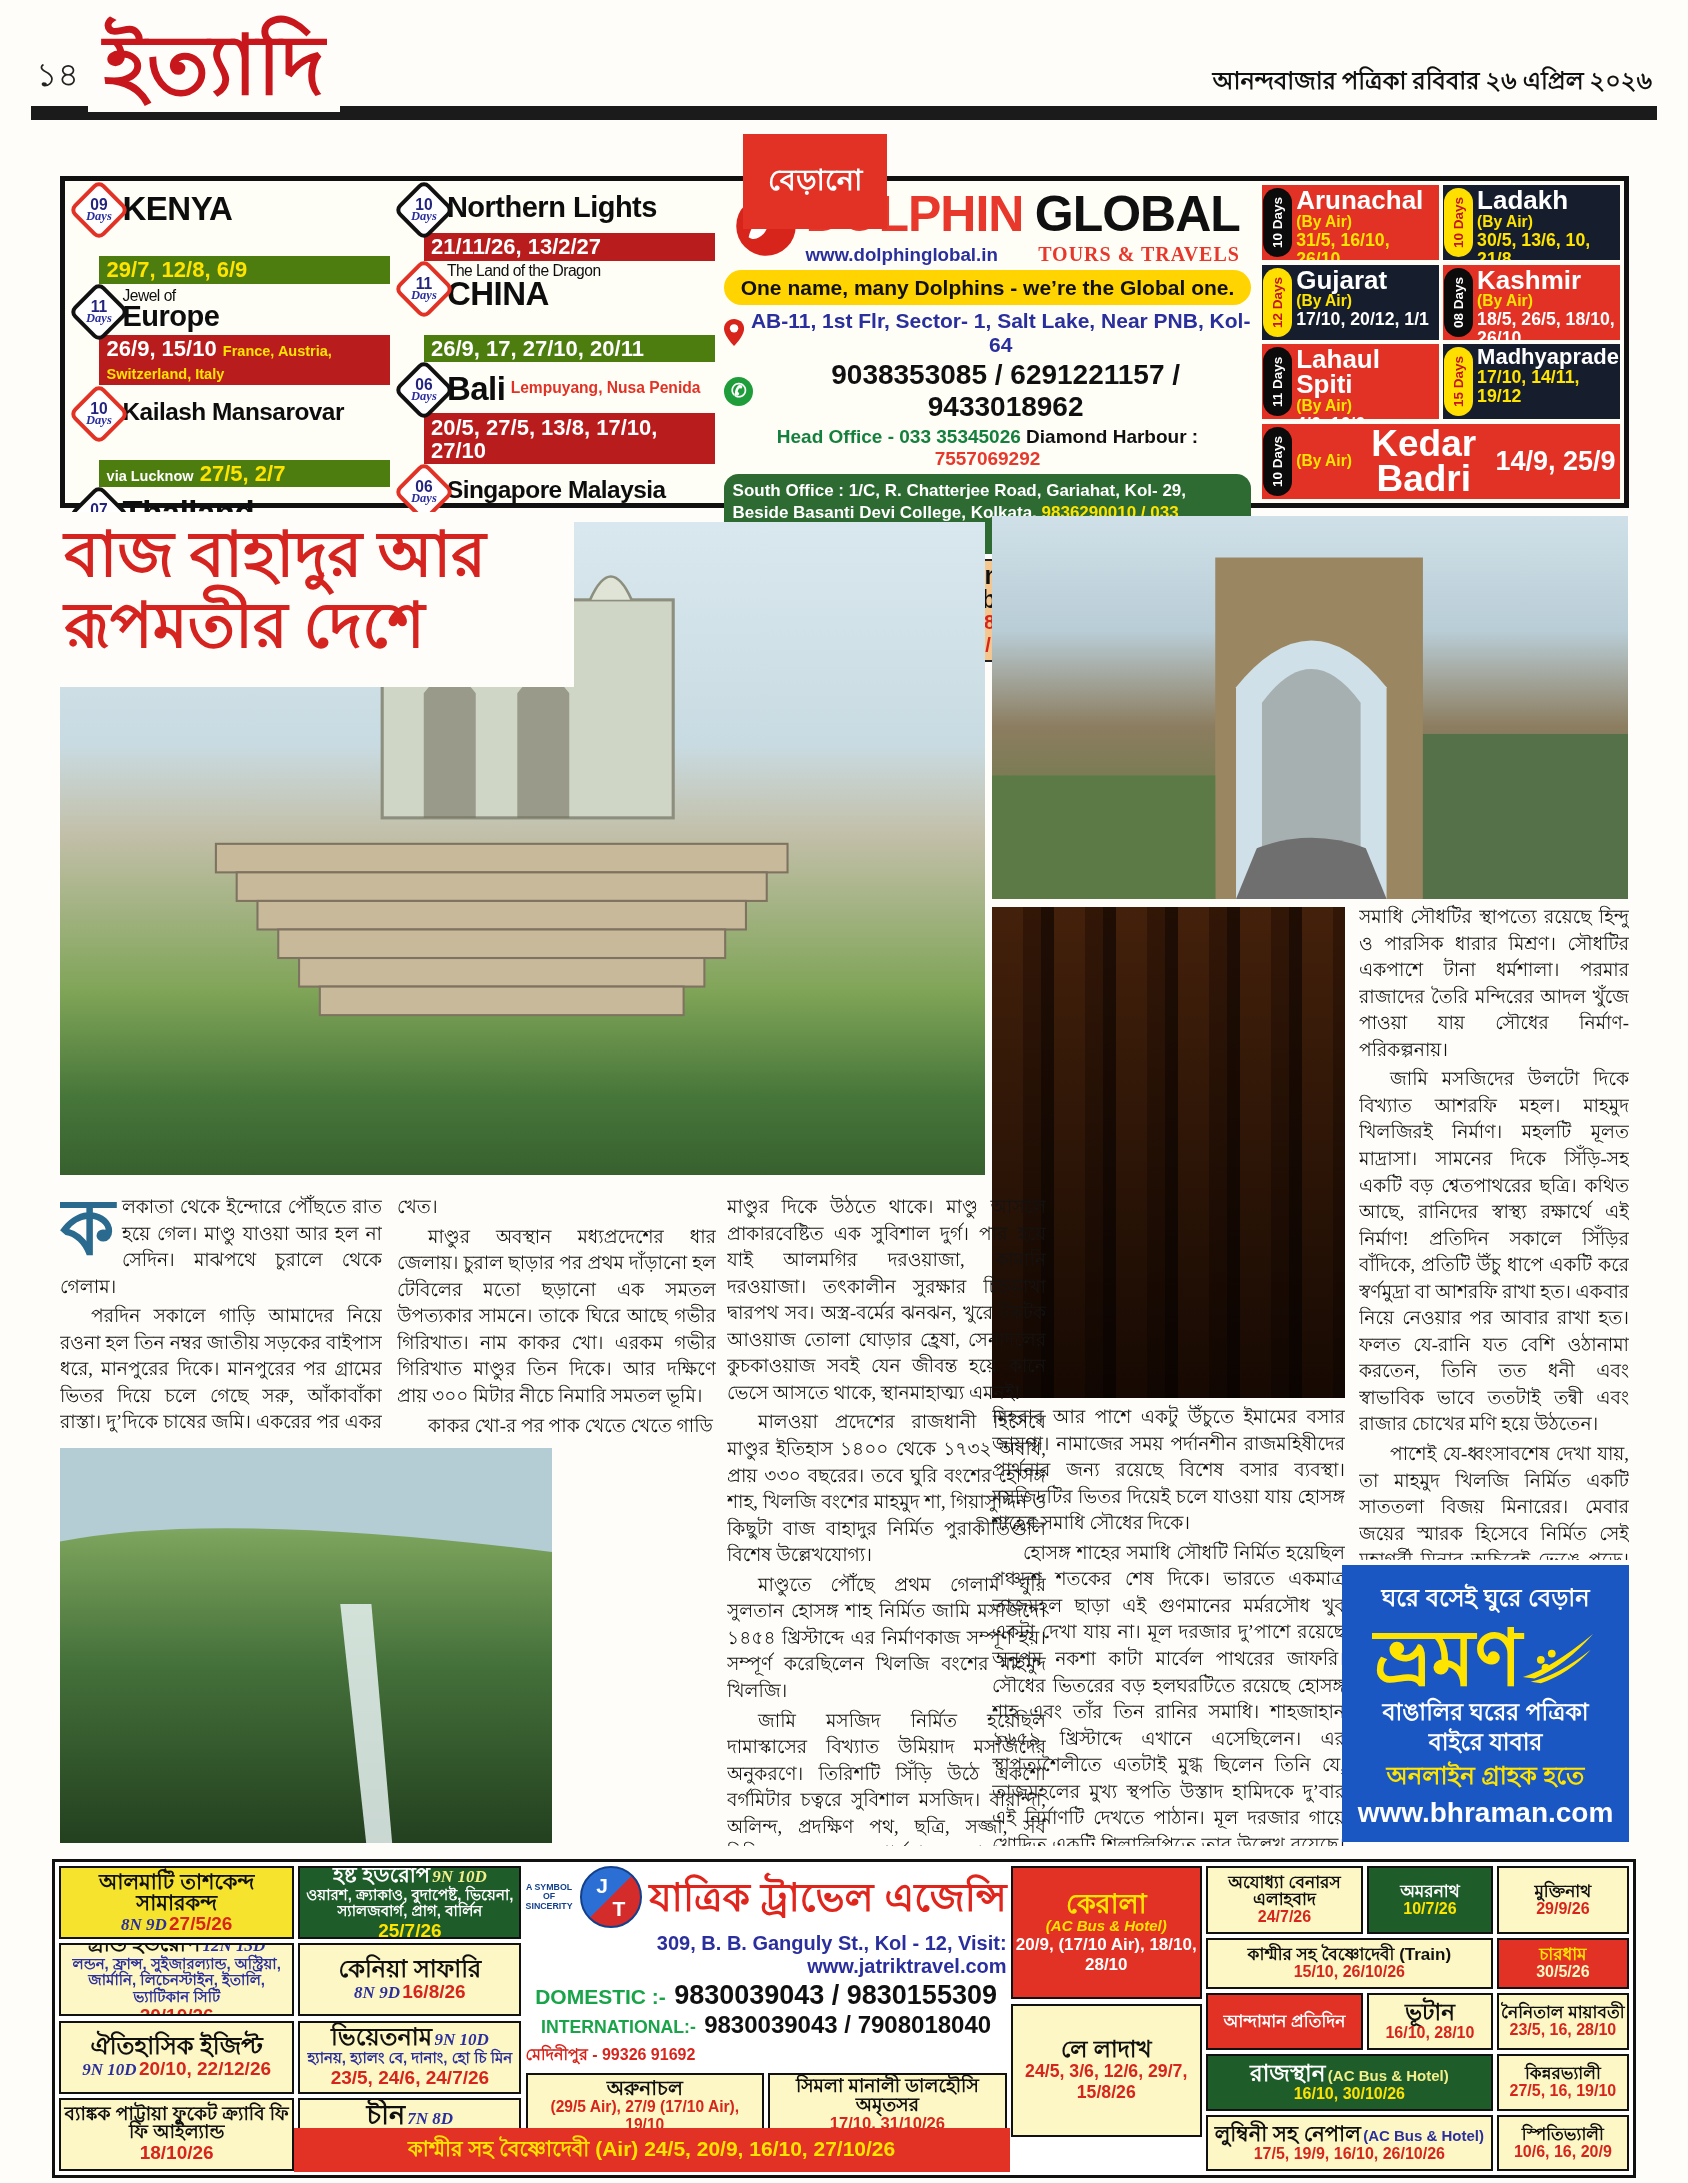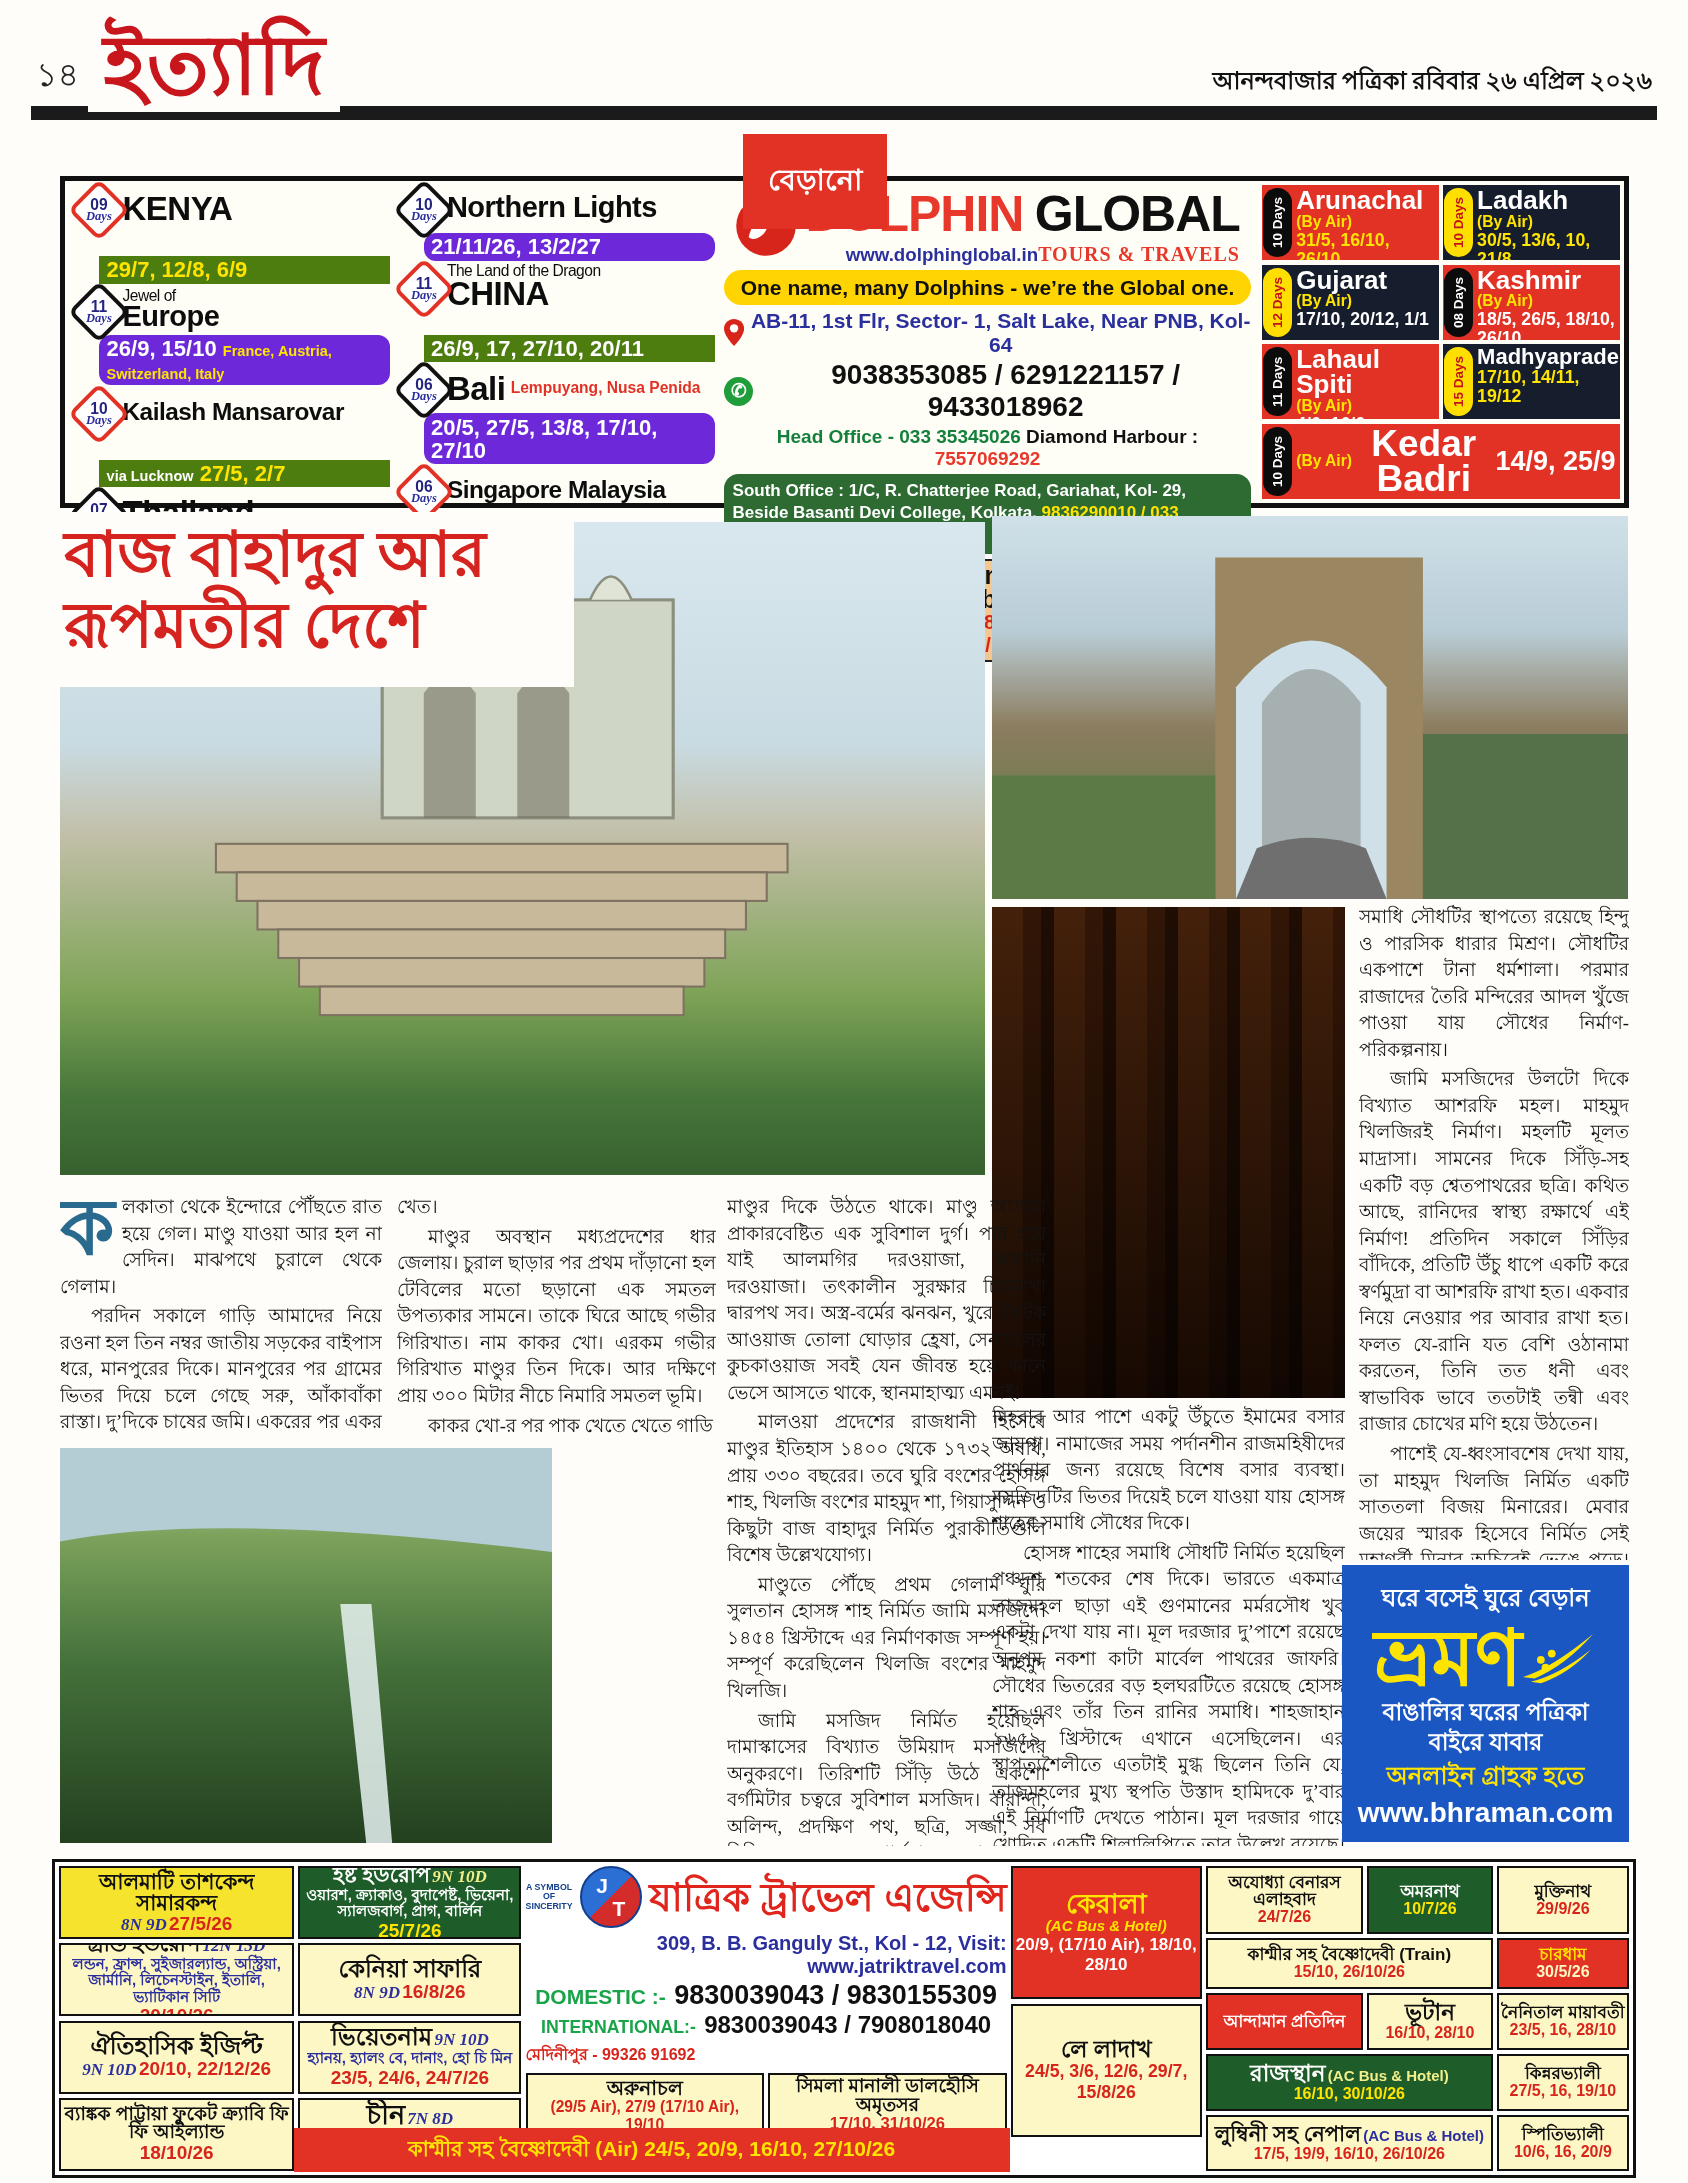--- a/index.html
+++ b/index.html
@@ -28,34 +28,34 @@
   .diamond.red-d{border-color:#e23125;}
   .di{transform:rotate(-45deg);text-align:center;line-height:.85;}
   .d-num{font-weight:bold;font-size:15.6px;color:#23247e;}
   .d-days{font-weight:bold;font-style:italic;font-size:12.5px;color:#2b2f9e;font-family:"Liberation Serif",serif;}
   .tour-name{font-weight:800;color:#0d0d0d;letter-spacing:-0.5px;line-height:.95;}
   .t-xl{font-size:33px}.t-lg{font-size:29px}.t-md{font-size:24.4px}
   .t-small{display:block;font-size:15.6px;font-weight:normal;line-height:.95}
   .t-note{color:#e23125;font-size:15.6px;font-weight:800;line-height:.95;margin-left:5.2px}
   .band{margin:1px 2.1px 2.1px 27px;padding:2.1px 7.3px;font-weight:800;font-size:22px;line-height:1.05;}
   .band.redb{background:#4d7c0f;color:#ffe400;margin-top:24px;}
-  .band.blackb{background:#6d28d9;color:#fff;border-radius:12px;}
+  .band.blackb{background:#b91c1c;color:#fff;}
   .band .wh{color:#fff}.band .yl{color:#ffe400}
   .band .sub{font-size:14.5px;font-weight:800;}
   .strike-y{text-decoration:line-through;text-decoration-color:#ffe400;text-decoration-thickness:3.6px;color:#fff;}
   .strike-r{text-decoration:line-through;text-decoration-color:#e23125;text-decoration-thickness:3.1px;}
 
   .d-center{flex:1;padding:4.2px 7.3px;text-align:center;display:flex;flex-direction:column;}
   .brand-row{display:flex;align-items:center;justify-content:center;gap:8.3px;}
   .dg-logo{width:62px;height:62px;flex:none;}
   .brand-words{text-align:left;}
   .brand-line{display:flex;align-items:baseline;gap:11.4px;}
   .b1{color:#e8372b;font-size:50px;font-weight:800;letter-spacing:-1px;}
   .b2{color:#101010;font-size:50px;font-weight:800;letter-spacing:-1px;}
-  .brand-sub{display:flex;justify-content:flex-end;align-items:baseline;}
+  .brand-sub{display:flex;justify-content:space-between;align-items:baseline;}
   .site{color:#2a2f9e;font-weight:bold;font-size:18.7px;}
   .tt{color:#e8372b;font-weight:bold;font-size:20px;font-family:"Liberation Serif",serif;letter-spacing:1px;}
   .slogan{background:#ffd400;border-radius:23px;font-weight:800;font-size:21px;color:#101010;
     padding:5.2px 4.2px;margin:4.2px 0;}
   .addr{display:flex;align-items:center;justify-content:center;gap:6.2px;color:#2a2f9e;
     font-weight:800;font-size:21px;}
   .phones{display:flex;align-items:center;justify-content:center;gap:7.3px;
     font-weight:800;font-size:28px;color:#101010;margin-top:2.1px;}
   .ph-ic{width:29px;height:29px;border-radius:50%;background:#1f9d3a;color:#fff;font-size:18.7px;
     display:flex;align-items:center;justify-content:center;flex:none;}

